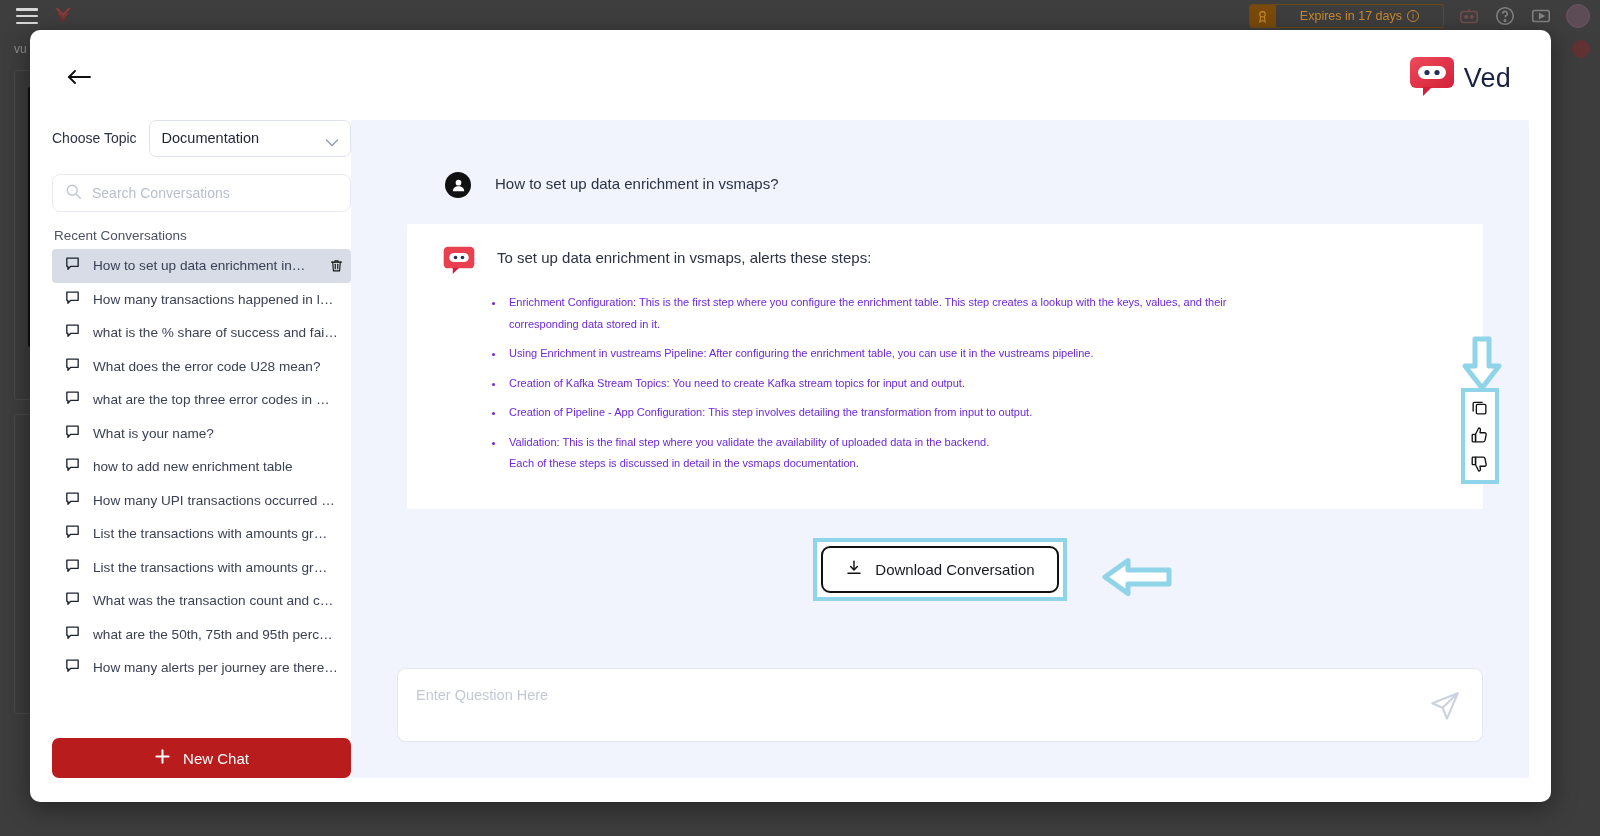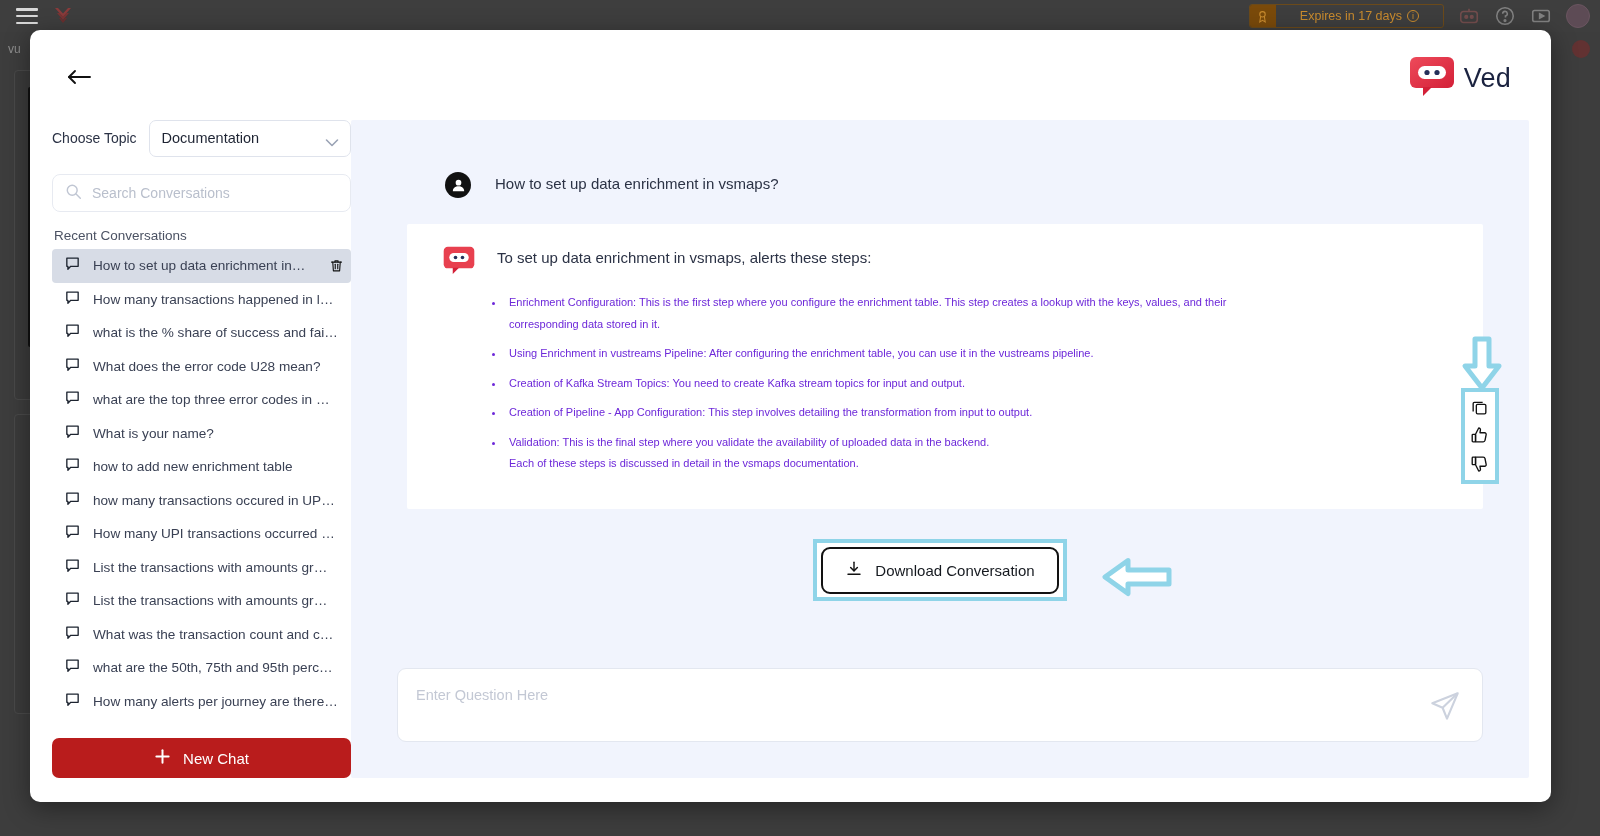--- a/index.html
+++ b/index.html
@@ -32,21 +32,21 @@
     align-items: center; justify-content: center; }
   .expiry-text { padding: 0 24px; font-size: 12.5px; color: #c98b2e; display: flex;
     align-items: center; gap: 5px; white-space: nowrap; }
   .info-circ { width: 12px; height: 12px; border: 1.2px solid #c98b2e; border-radius: 50%;
     font-size: 9px; line-height: 10px; text-align: center; color: #c98b2e; }
   .tb-icon { width: 22px; height: 22px; opacity: .55; }
   .tb-avatar { width: 24px; height: 24px; border-radius: 50%; background: #5d4b55;
     border: 1px solid #6a5560; }
 
   #bg-body { position: absolute; top: 32px; left: 0; width: 1600px; height: 804px; background: #3d3d3d; }
-  .bg-label { position: absolute; left: 8px; top: 10px; font-size: 12px; color: #8d8d8d; }
+  .bg-label { position: absolute; left: 14px; top: 10px; font-size: 12px; color: #8d8d8d; }
   .bg-panel {
     position: absolute; border: 1px solid #4a4a4a; border-radius: 4px; background: #3b3b3b;
   }
   .bg-dark-block { position: absolute; background: #111; border-radius: 2px; }
   .bg-right-icon { position: absolute; right: 10px; top: 8px; width: 18px; height: 18px;
     border-radius: 50%; background: #6b3030; opacity: .8; }
 
   
   #modal {
     position: absolute; left: 30px; top: 30px; width: 1521px; height: 772px;
@@ -144,21 +144,21 @@
     border: 4px solid #8fd4e8; background: #fff;
     display: flex; flex-direction: column; align-items: center;
     padding: 6px 0 6px 0; gap: 8px; z-index: 6;
   }
   #feedback-col .fb { width: 20px; height: 20px; cursor: pointer; }
 
   #down-arrow-annot { position: absolute; right: 26px; top: 216px; z-index: 7; }
 
   
   #download-row {
-    display: flex; justify-content: center;
+    display: flex; align-items: center; justify-content: center;
     margin-top: 30px; position: relative; height: 62px;
   }
   #download-highlight { border: 4px solid #8fd4e8; padding: 4px; background: #fff; }
   #download-btn {
     display: flex; align-items: center; gap: 12px;
     padding: 11px 22px; border: 2px solid #121212; border-radius: 9px;
     background: #fff; font-size: 15px; color: #15191f; cursor: pointer;
     font-family: "Liberation Sans", sans-serif;
   }
   #left-arrow-annot { position: absolute; left: 50%; margin-left: 162px; top: 18px; }
@@ -349,26 +349,20 @@
           <div class="conv-item">
             <span><svg width="17" height="17" viewBox="0 0 24 24" fill="none" stroke="#1d2430" stroke-width="1.9" stroke-linejoin="round">
                 <path d="M4 4.5 H20 V16 H9.5 L5.5 20 V16 H4 Z"></path>
               </svg></span>
             <span class="conv-label">how to add new enrichment table</span>
           </div>
           <div class="conv-item">
             <span><svg width="17" height="17" viewBox="0 0 24 24" fill="none" stroke="#1d2430" stroke-width="1.9" stroke-linejoin="round">
                 <path d="M4 4.5 H20 V16 H9.5 L5.5 20 V16 H4 Z"></path>
               </svg></span>
-            <span class="conv-label">how many transactions occured in UP…</span>
-          </div>
-          <div class="conv-item">
-            <span><svg width="17" height="17" viewBox="0 0 24 24" fill="none" stroke="#1d2430" stroke-width="1.9" stroke-linejoin="round">
-                <path d="M4 4.5 H20 V16 H9.5 L5.5 20 V16 H4 Z"></path>
-              </svg></span>
             <span class="conv-label">How many UPI transactions occurred …</span>
           </div>
           <div class="conv-item">
             <span><svg width="17" height="17" viewBox="0 0 24 24" fill="none" stroke="#1d2430" stroke-width="1.9" stroke-linejoin="round">
                 <path d="M4 4.5 H20 V16 H9.5 L5.5 20 V16 H4 Z"></path>
               </svg></span>
             <span class="conv-label">List the transactions with amounts gr…</span>
           </div>
           <div class="conv-item">
             <span><svg width="17" height="17" viewBox="0 0 24 24" fill="none" stroke="#1d2430" stroke-width="1.9" stroke-linejoin="round">

